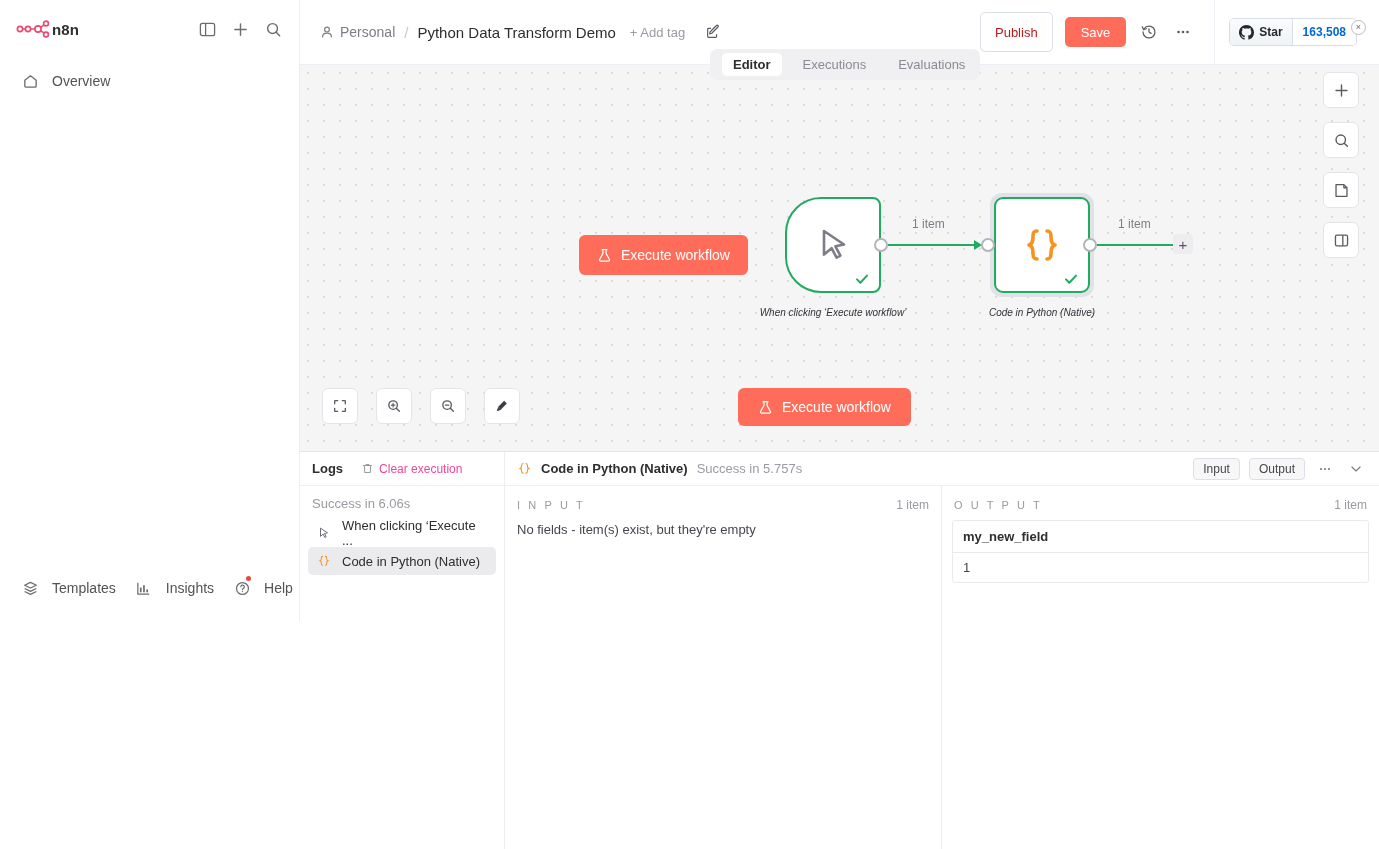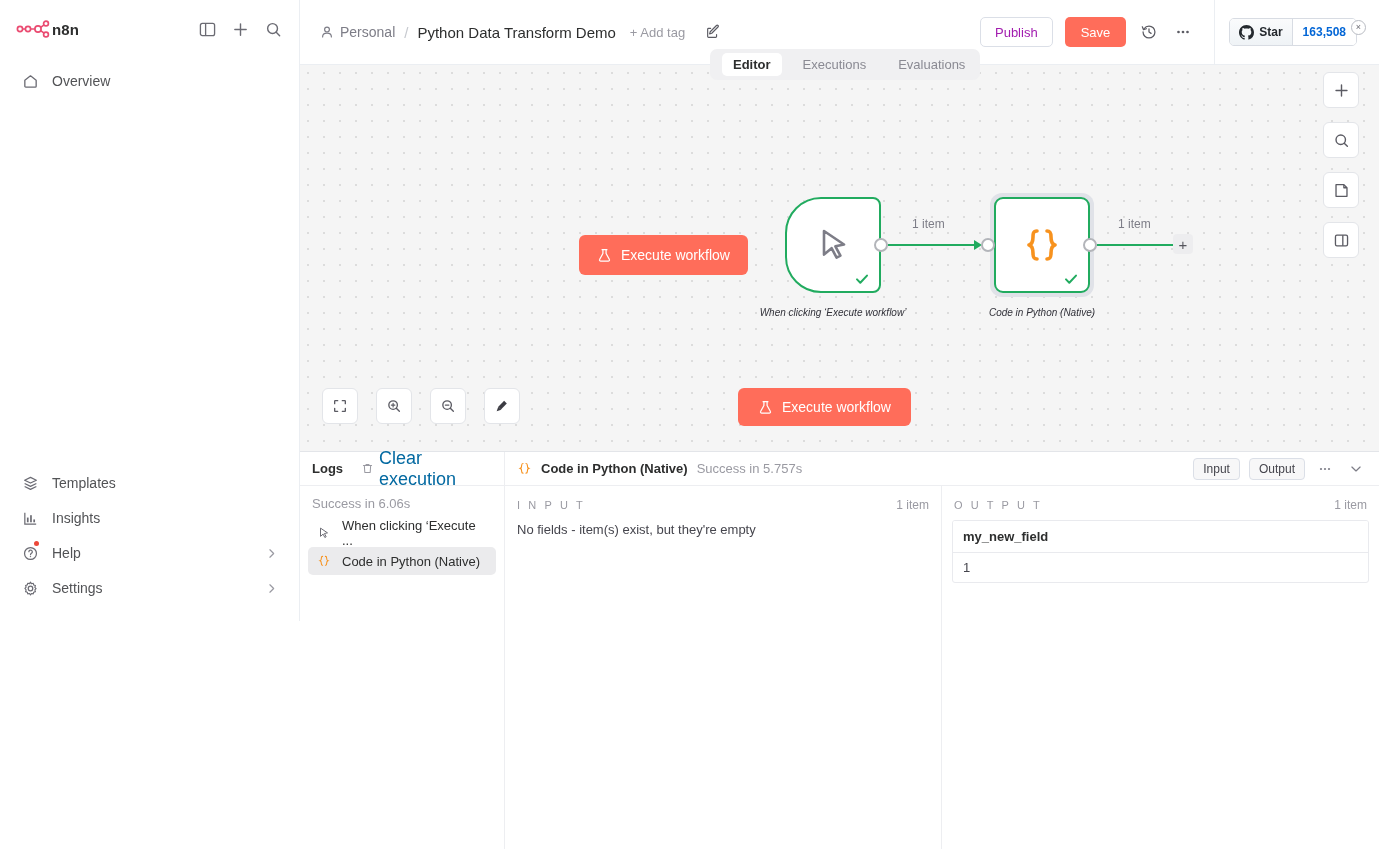--- a/index.html
+++ b/index.html
@@ -28,21 +28,21 @@
   }
   .sb-nav { margin-top: 20px; padding: 0 12px; }
   .sb-item {
     display: flex; align-items: center; gap: 13px;
     height: 34px; padding: 0 9px; border-radius: 6px;
     color: #525356; font-size: 14px; cursor: pointer; position: relative;
   }
   .sb-item .sb-ico { width: 18px; height: 18px; display: flex; align-items: center; justify-content: center; color: #6b6b73; flex: 0 0 18px; }
   .sb-item .chev { margin-left: auto; color: #9a9aa2; display: flex; }
   .sb-spacer { flex: 1 1 auto; }
-  .sb-bottom { padding: 0 12px 16px 12px; display: flex; flex-direction: column; gap: 1px; }
+  .sb-bottom { padding: 0 12px 16px 12px; display: flex; flex-direction: row; gap: 1px; }
   .sb-bottom .sb-item { height: 34px; }
   .notif-dot {
     position: absolute; width: 5px; height: 5px; border-radius: 50%;
     background: #ec4839; left: 22px; top: 5px;
   }
 
   
   .main { flex: 1 1 auto; height: 849px; display: flex; flex-direction: column; position: relative; min-width: 0; }
 
   
@@ -52,22 +52,22 @@
     position: relative; z-index: 30;
   }
   .bc { display: flex; align-items: center; gap: 8px; min-width: 0; }
   .bc-person { display: flex; align-items: center; gap: 6px; color: #7d7d87; font-size: 14px; cursor: pointer; }
   .bc-sep { color: #c6c9cf; font-size: 15px; padding: 0 1px; }
   .bc-title { font-size: 15px; color: #2d2e2e; font-weight: normal; cursor: text; white-space: nowrap; }
   .add-tag { color: #9a9aa2; font-size: 13px; margin-left: 14px; cursor: pointer; white-space: nowrap; }
   .hdr-edit-icon { margin-left: 20px; color: #5b5b63; cursor: pointer; display: flex; }
   .hdr-right { margin-left: auto; display: flex; align-items: center; gap: 12px; padding-right: 16px; }
   .btn-publish {
-    height: 30px; padding: 0 14px; border: 1px solid #dbdfe7; background: #fff;
-    border-radius: 5px; font-size: 13px; color: #a21caf; cursor: pointer;
+    height: 40px; padding: 0 14px; border: 1px solid #dbdfe7; background: #fff;
+    border-radius: 5px; font-size: 13px; color: #b91c1c; cursor: pointer;
     font-family: inherit; display: flex; align-items: center;
   }
   .btn-save {
     height: 30px; padding: 0 16px; border: none; background: #ff6d5a;
     color: #fff; border-radius: 5px; font-size: 13px; cursor: pointer;
     font-family: inherit; display: flex; align-items: center;
   }
   .hdr-icon { color: #5b5b63; cursor: pointer; display: flex; align-items: center; justify-content: center; width: 22px; height: 22px; }
   .hdr-divider { width: 1px; height: 64px; background: #ebeef2; margin-left: 4px; }
 
@@ -188,21 +188,21 @@
   .logs-panel {
     flex: 0 0 398px; height: 398px; background: #fff;
     border-top: 1px solid #e3e5e9; display: flex; flex-direction: column;
   }
   .logs-head { height: 34px; display: flex; align-items: stretch; border-bottom: 1px solid #edeef1; }
   .logs-head-left {
     width: 205px; flex: 0 0 205px; display: flex; align-items: center;
     padding: 0 12px; gap: 18px; border-right: 1px solid #edeef1;
   }
   .logs-title { font-size: 13px; font-weight: bold; color: #2d2e2e; }
-  .clear-exec { display: flex; align-items: center; gap: 5px; color: #0369a1; font-size: 18px; cursor: pointer; }
+  .clear-exec { display: flex; align-items: center; gap: 5px; color: #ec4899; font-size: 12px; cursor: pointer; }
   .logs-head-right { flex: 1 1 auto; display: flex; align-items: center; padding: 0 12px; gap: 9px; min-width: 0; }
   .lh-node-name { font-size: 13px; font-weight: bold; color: #2d2e2e; }
   .lh-status { font-size: 13px; color: #9a9aa2; }
   .lh-right-tools { margin-left: auto; display: flex; align-items: center; gap: 9px; }
   .io-btn {
     height: 22px; padding: 0 9px; border: 1px solid #dbdfe7; background: #f7f7f8;
     border-radius: 4px; font-size: 12px; color: #45454d; cursor: pointer;
     display: flex; align-items: center; font-family: inherit;
   }
 

